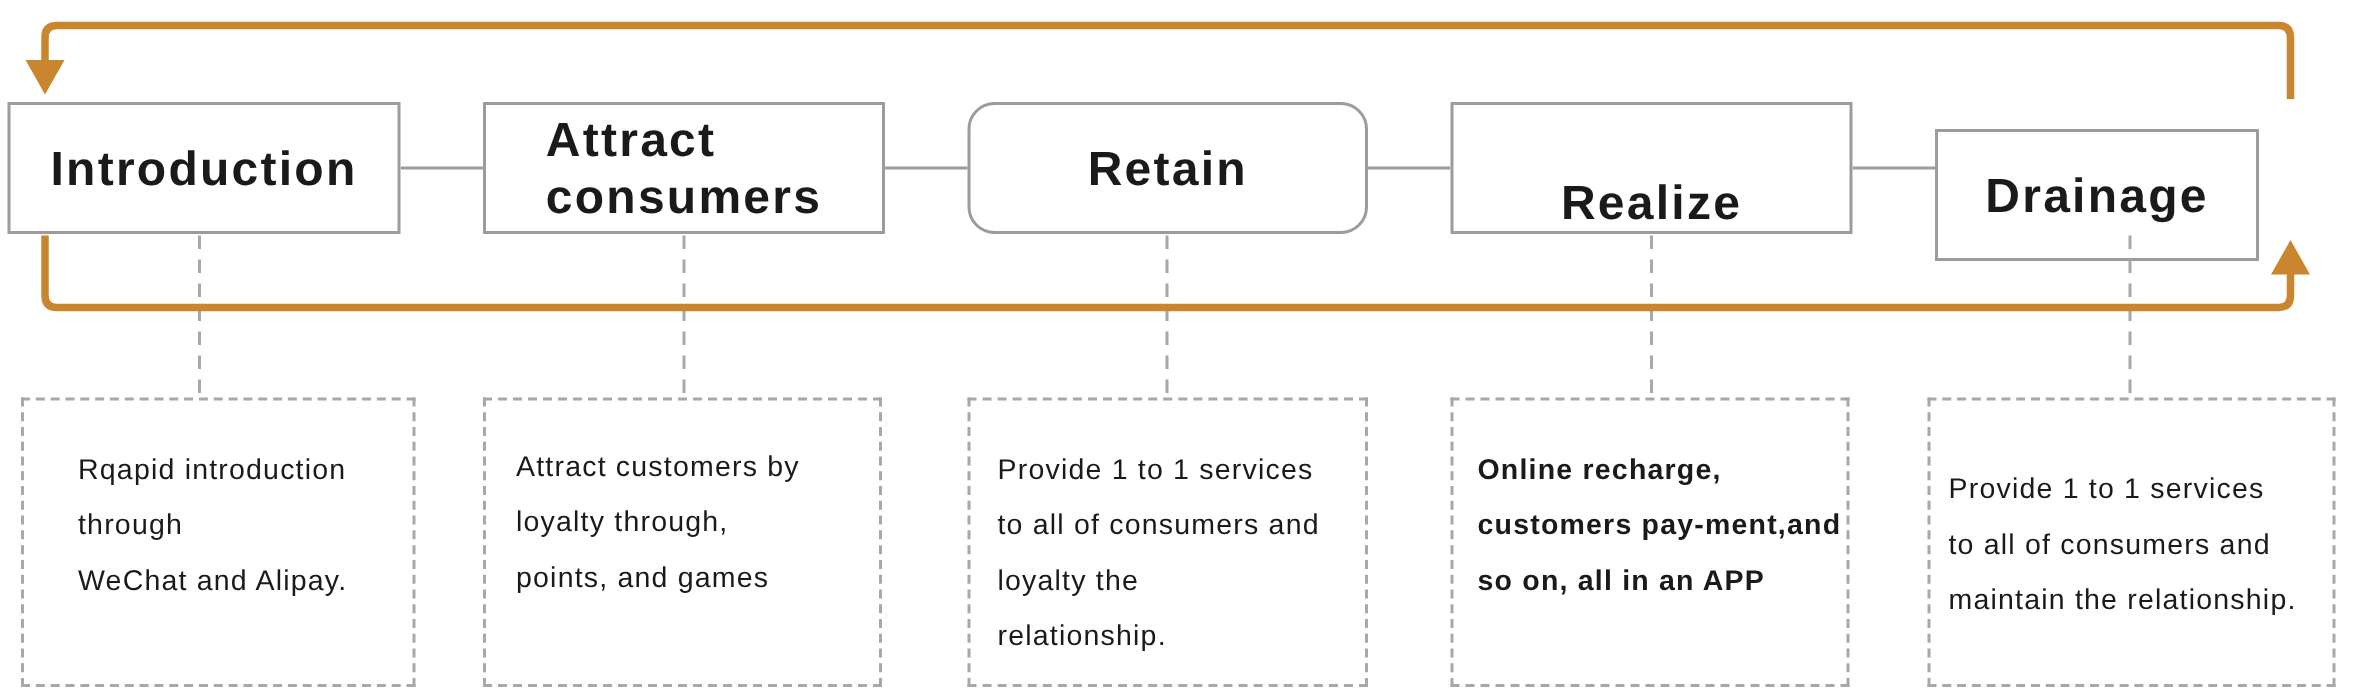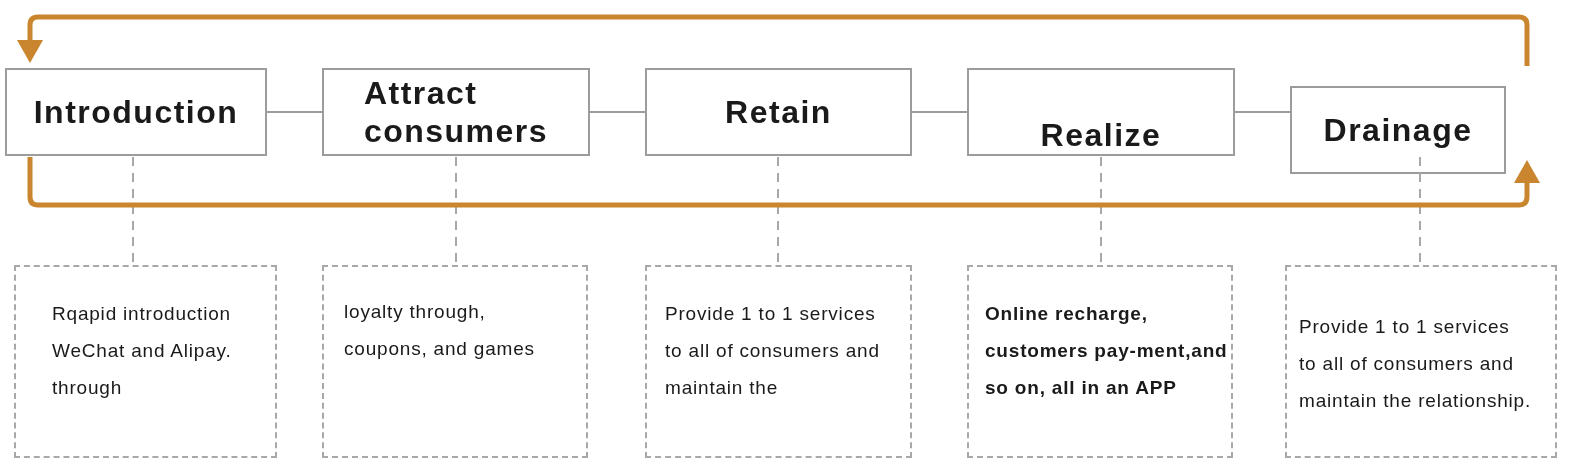--- a/index.html
+++ b/index.html
@@ -58,21 +58,21 @@
   .desc-line {
     font-size: 19px;
     letter-spacing: 0.8px;
     line-height: 37px;
     color: #1a1a1a;
     white-space: nowrap;
   }
   
   .stage-1 { left: 5px;    width: 262px; }
   .stage-2 { left: 322px;  width: 268px; }
-  .stage-3 { left: 645px;  width: 267px; }
+  .stage-3 { left: 645px;  width: 267px; border-radius: 18px; }
   .stage-4 { left: 967px;  width: 268px; align-items: flex-end; }
   .stage-5 { left: 1290px; width: 216px; margin-top: 18px; }
   .conn-1 { left: 267px;  width: 55px; }
   .conn-2 { left: 590px;  width: 55px; }
   .conn-3 { left: 912px;  width: 55px; }
   .conn-4 { left: 1235px; width: 55px; }
   .desc-1 { left: 14px;    width: 263px; padding: 28px 6px 0 36px; }
   .desc-2 { left: 322px;  width: 266px; padding: 26px 6px 0 20px; }
   .desc-3 { left: 645px;  width: 267px; padding: 28px 6px 0 18px; }
   .desc-4 { left: 967px;  width: 266px; padding: 28px 6px 0 16px; font-weight: bold; }
@@ -115,31 +115,33 @@
   </div>
   <div class="stage stage-4">
     <span class="stage-title">Realize</span>
   </div>
   <div class="stage stage-5">
     <span class="stage-title">Drainage</span>
   </div>
 
   <div class="desc desc-1">
     <div class="desc-line">Rqapid introduction</div>
+    <div class="desc-line">through</div>
     <div class="desc-line">WeChat and Alipay.</div>
-    <div class="desc-line">through</div>
   </div>
   <div class="desc desc-2">
+    <div class="desc-line">Attract customers by</div>
     <div class="desc-line">loyalty through,</div>
-    <div class="desc-line">coupons, and games</div>
+    <div class="desc-line">points, and games</div>
   </div>
   <div class="desc desc-3">
     <div class="desc-line">Provide 1 to 1 services</div>
     <div class="desc-line">to all of consumers and</div>
-    <div class="desc-line">maintain the</div>
+    <div class="desc-line">loyalty the</div>
+    <div class="desc-line">relationship.</div>
   </div>
   <div class="desc desc-4">
     <div class="desc-line">Online recharge,</div>
     <div class="desc-line">customers pay-ment,and</div>
     <div class="desc-line">so on, all in an APP</div>
   </div>
   <div class="desc desc-5">
     <div class="desc-line">Provide 1 to 1 services</div>
     <div class="desc-line">to all of consumers and</div>
     <div class="desc-line">maintain the relationship.</div>

